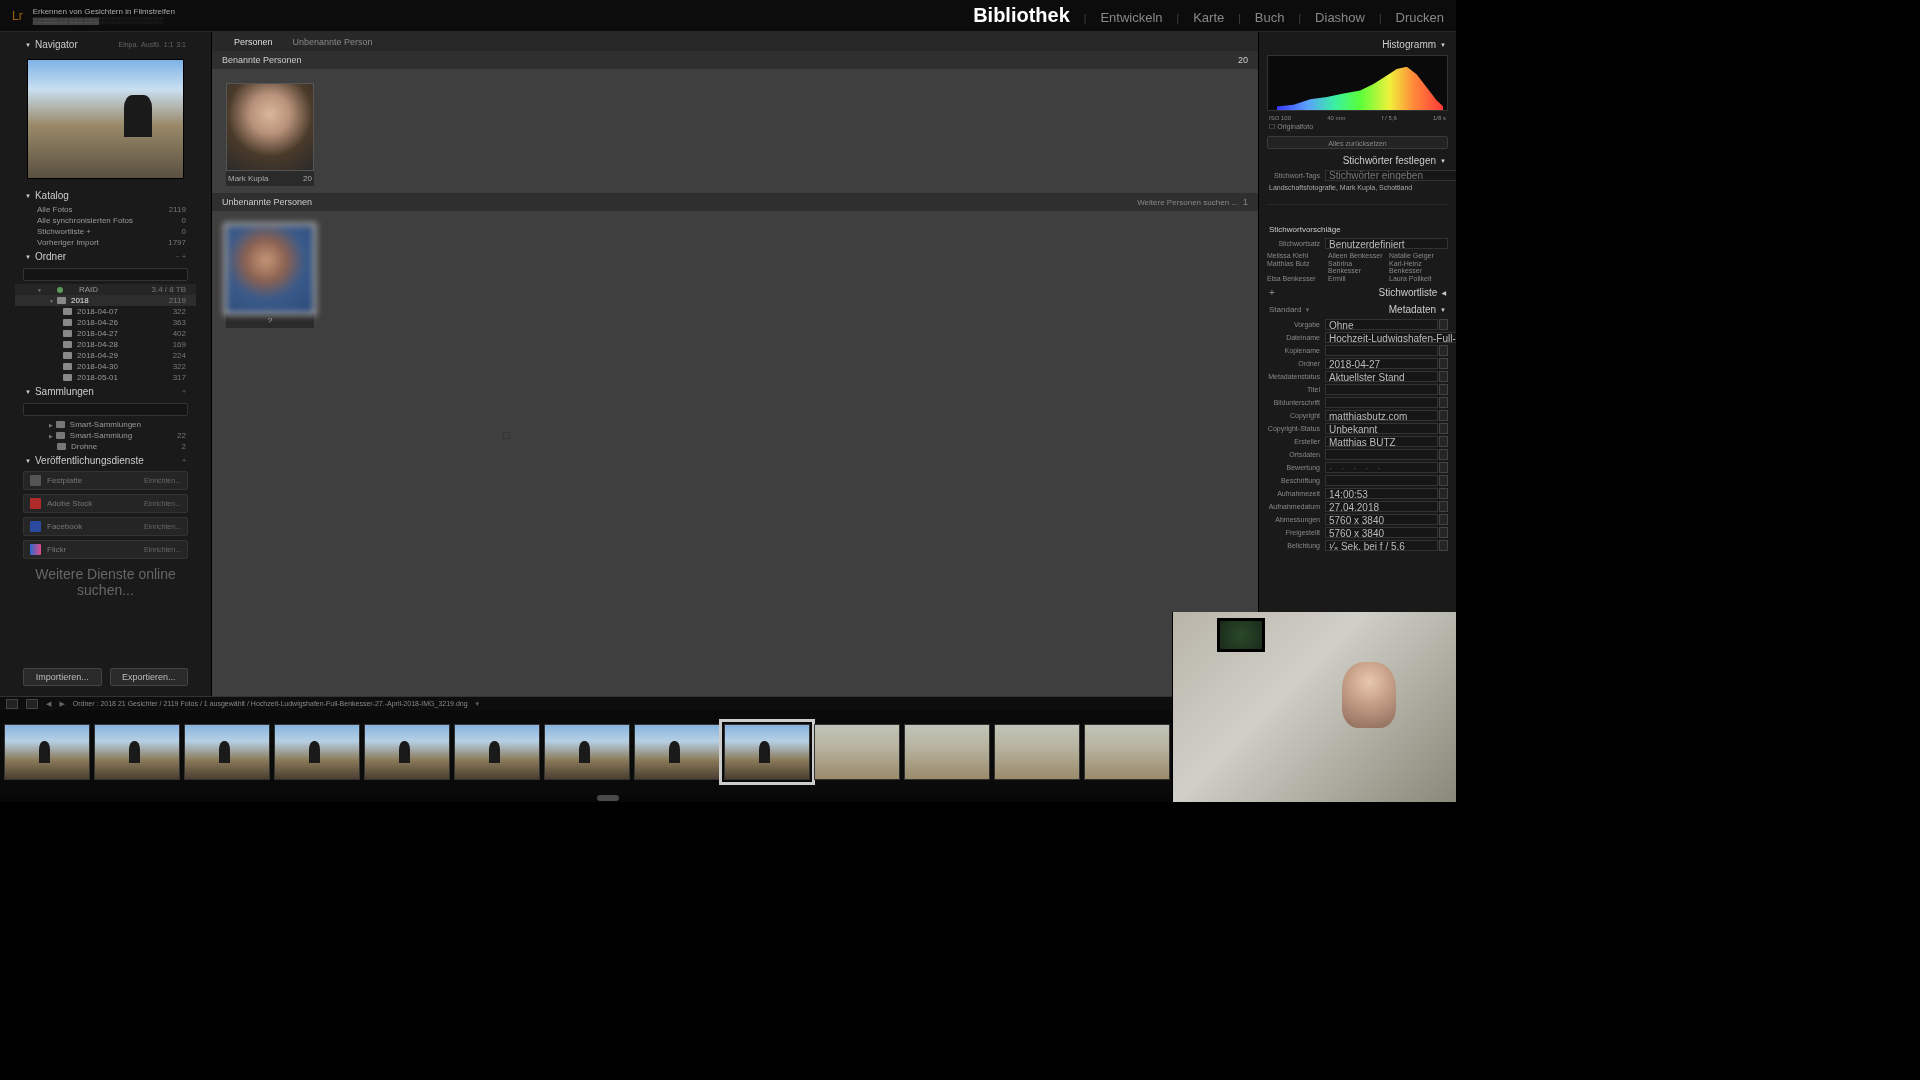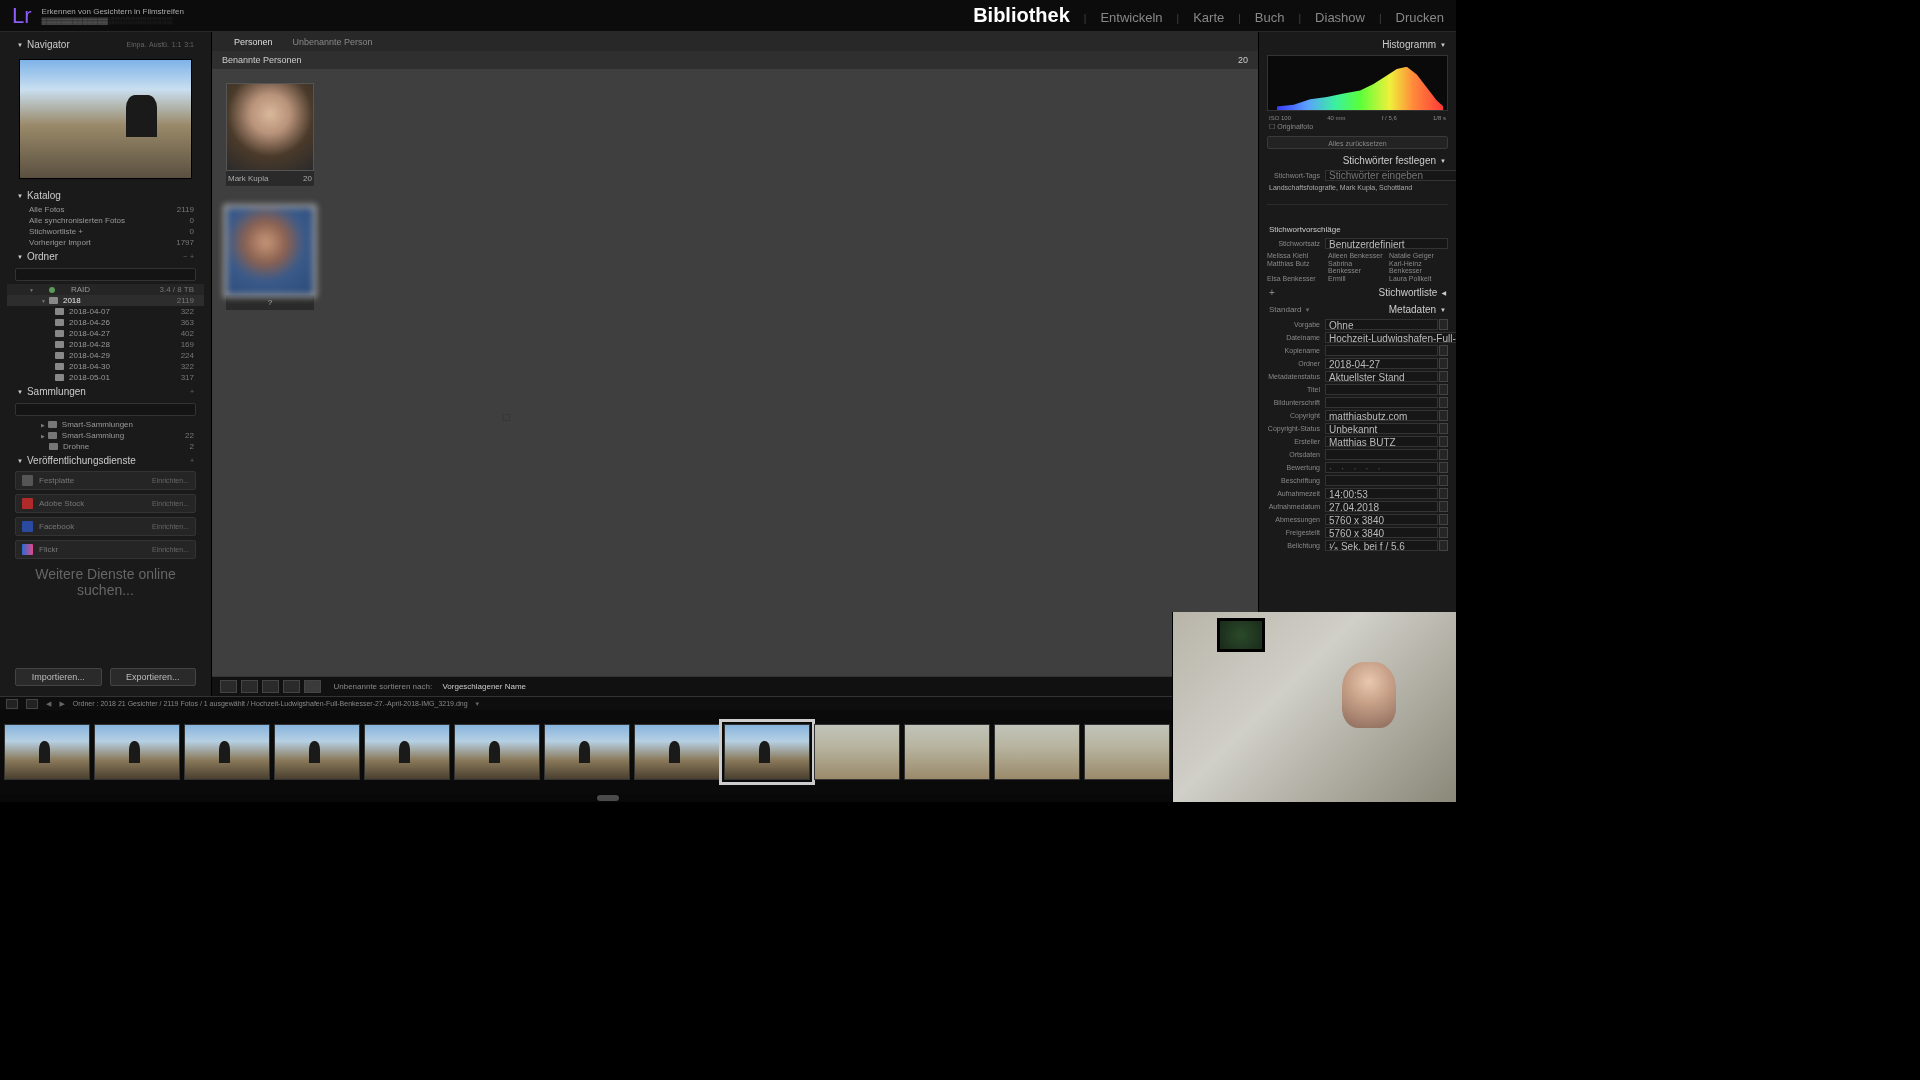--- a/index.html
+++ b/index.html
@@ -1,31 +1,31 @@
 <!DOCTYPE html>
 <html><head>
 <meta charset="utf-8">
 <style>
 * { margin:0; padding:0; box-sizing:border-box; font-family:"Segoe UI",Arial,sans-serif; }
 body { width:1456px; height:816px; background:#000; color:#b8b8b8; font-size:9px; overflow:hidden; position:relative; }
 
 
 .topbar { height:32px; background:#0c0c0c; border-bottom:1px solid #282828; display:flex; align-items:center; padding:0 12px; }
-.logo { color:#8b5cf6; font-size:22px; font-weight:300; margin-right:10px; }
+.logo { color:#a16207; font-size:12px; font-weight:300; margin-right:10px; }
 .title-block { flex:1; }
 .title-block .t1 { font-size:8px; color:#aaa; }
 .title-block .t2 { font-size:7px; color:#555; margin-top:1px; }
 .modules { display:flex; gap:14px; align-items:baseline; }
 .modules span { color:#888; font-size:13px; cursor:pointer; }
 .modules span.active { color:#ffffff; font-weight:bold; font-size:20px; }
 .modules .sep { color:#444; font-size:10px; }
 
 
 .cols { display:flex; height:664px; }
-.left { width:212px; background:#1a1a1a; border-right:1px solid #000; display:flex; flex-direction:column; padding:4px 7px; overflow:hidden; }
+.left { width:212px; background:#1a1a1a; border-right:1px solid #000; display:flex; flex-direction:column; padding:4px 15px; overflow:hidden; }
 .center { flex:1; background:#3f3f3f; display:flex; flex-direction:column; }
 .right { width:198px; background:#1a1a1a; border-left:1px solid #000; display:flex; flex-direction:column; padding:4px 0; overflow:hidden; }
 
 
 .phead { display:flex; align-items:center; padding:3px 10px; color:#ccc; font-size:10px; background:#1a1a1a; }
 .phead .tri { font-size:6px; margin-right:4px; }
 .phead .sp { flex:1; }
 .phead .ctrl { color:#666; font-size:7px; cursor:pointer; }
 .navimg { margin:6px 12px 8px; height:120px; background:linear-gradient(180deg,#7eb3e8 0%,#c9dff0 25%,#9a8a6a 55%,#5a5040 100%); border:1px solid #000; position:relative; }
 .navimg::after{content:"";position:absolute;right:20%;top:30%;width:18%;height:35%;background:#1a1a1a;border-radius:30% 30% 0 0;}
@@ -287,42 +287,37 @@
     <div class="grid-area" style="height:124px;">
       <div class="face-card">
         <div class="face-img named"></div>
         <div class="face-label">
             <span>Mark Kupla</span>
             <span>20</span>
           </div>
       </div>
     </div>
 
+    <div class="section-head">
+      <span>Unbenannte Personen</span><span class="sp"></span>
+      <span style="color:#888;font-size:8px;">Weitere Personen suchen ...</span>&nbsp;&nbsp;
+      <span style="color:#888;">1</span>
+    </div>
     <div class="grid-area" style="flex:0 0 auto;">
       <div class="face-card selected">
         <div class="face-img unnamed"></div>
         <div class="face-label" style="justify-content:center;">
             <span>?</span>
           </div>
       </div>
     </div>
     <div class="unnamed-block">
       <span class="cursor-mark">⬚</span>
     </div>
 
-    <div class="toolbar">
-      <div class="tbtn"></div>
-      <div class="tbtn"></div>
-      <div class="tbtn"></div>
-      <div class="tbtn"></div>
-      <div class="tbtn active"></div>
-      &nbsp;&nbsp;
-      <span>Unbenannte sortieren nach:</span>&nbsp;
-      <span style="color:#ccc;">Vorgeschlagener Name</span>
-    </div>
   </div>
 
   <div class="right">
     <div class="rphead">
         <span class="sp"></span>
         <span>Histogramm</span>
         <span class="tri">▼</span>
       </div>
     <div class="histo"></div>
     <div class="histo-meta">

